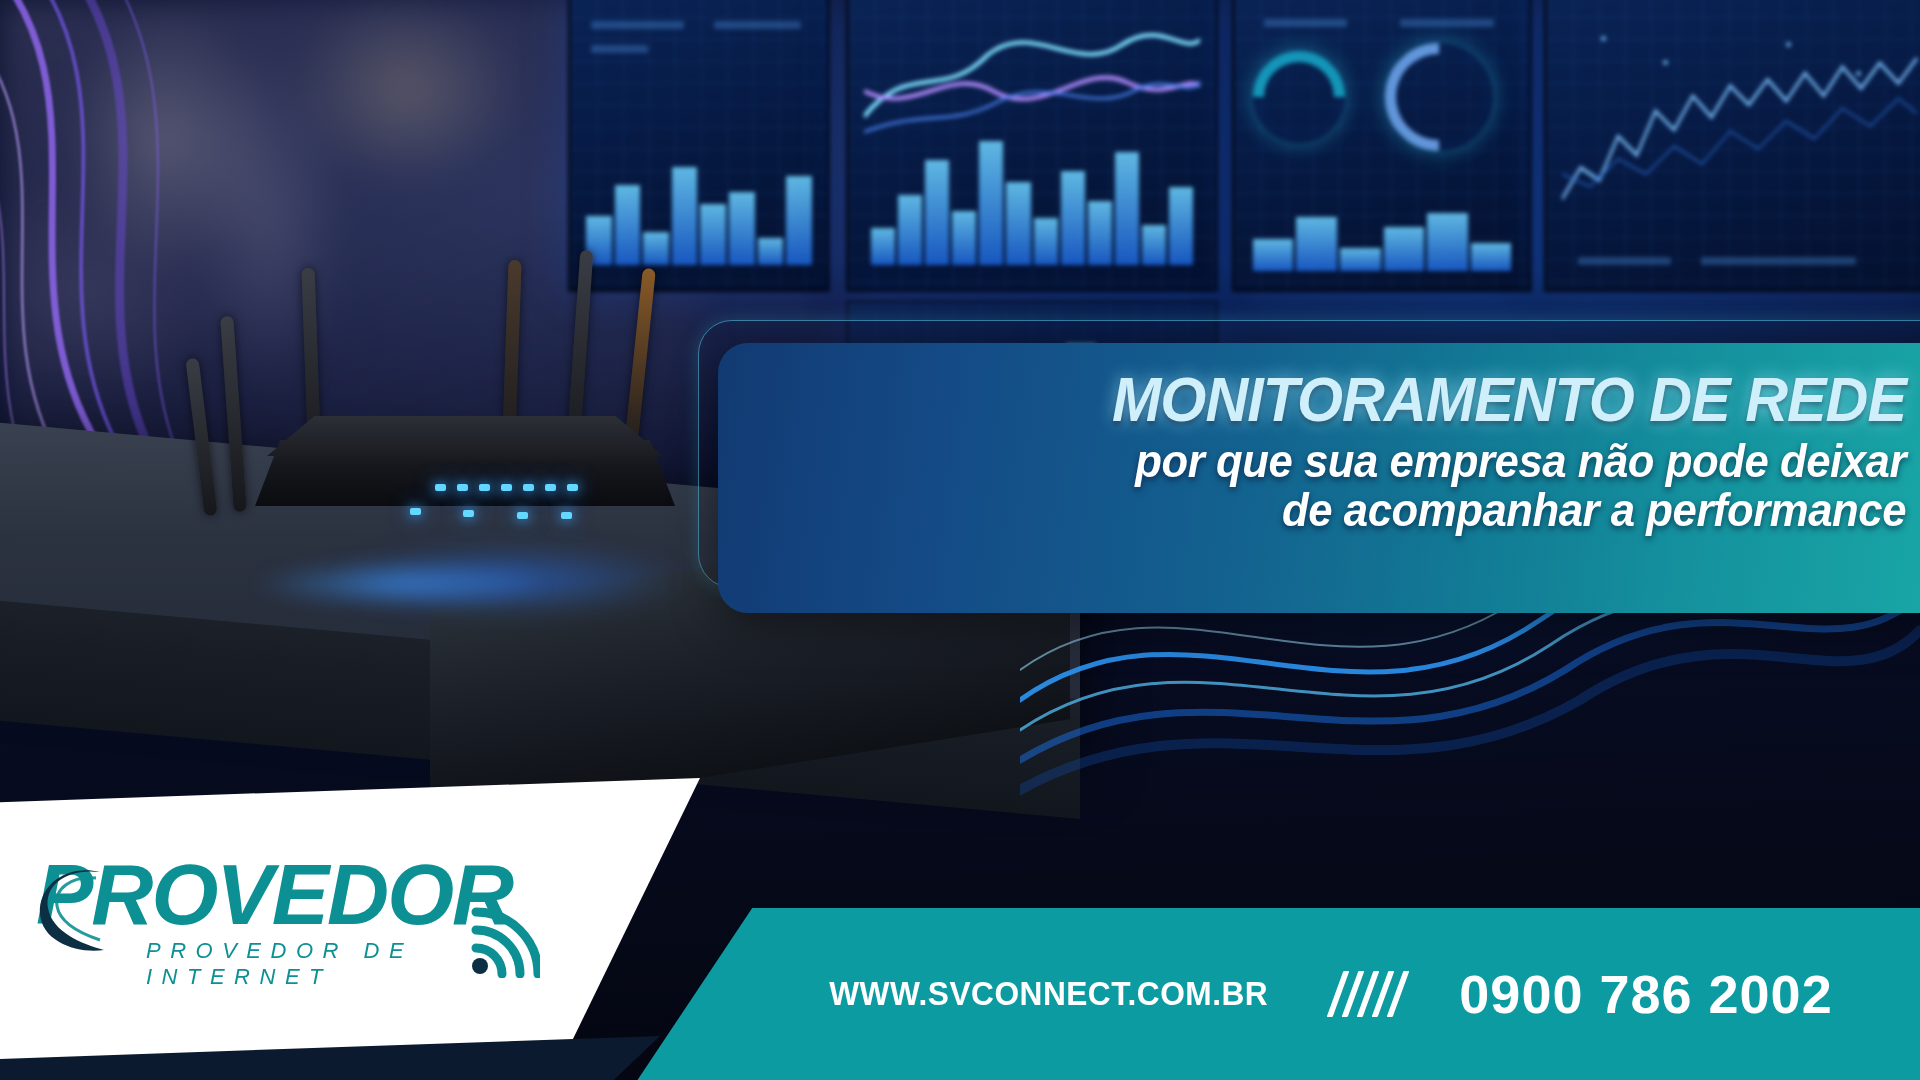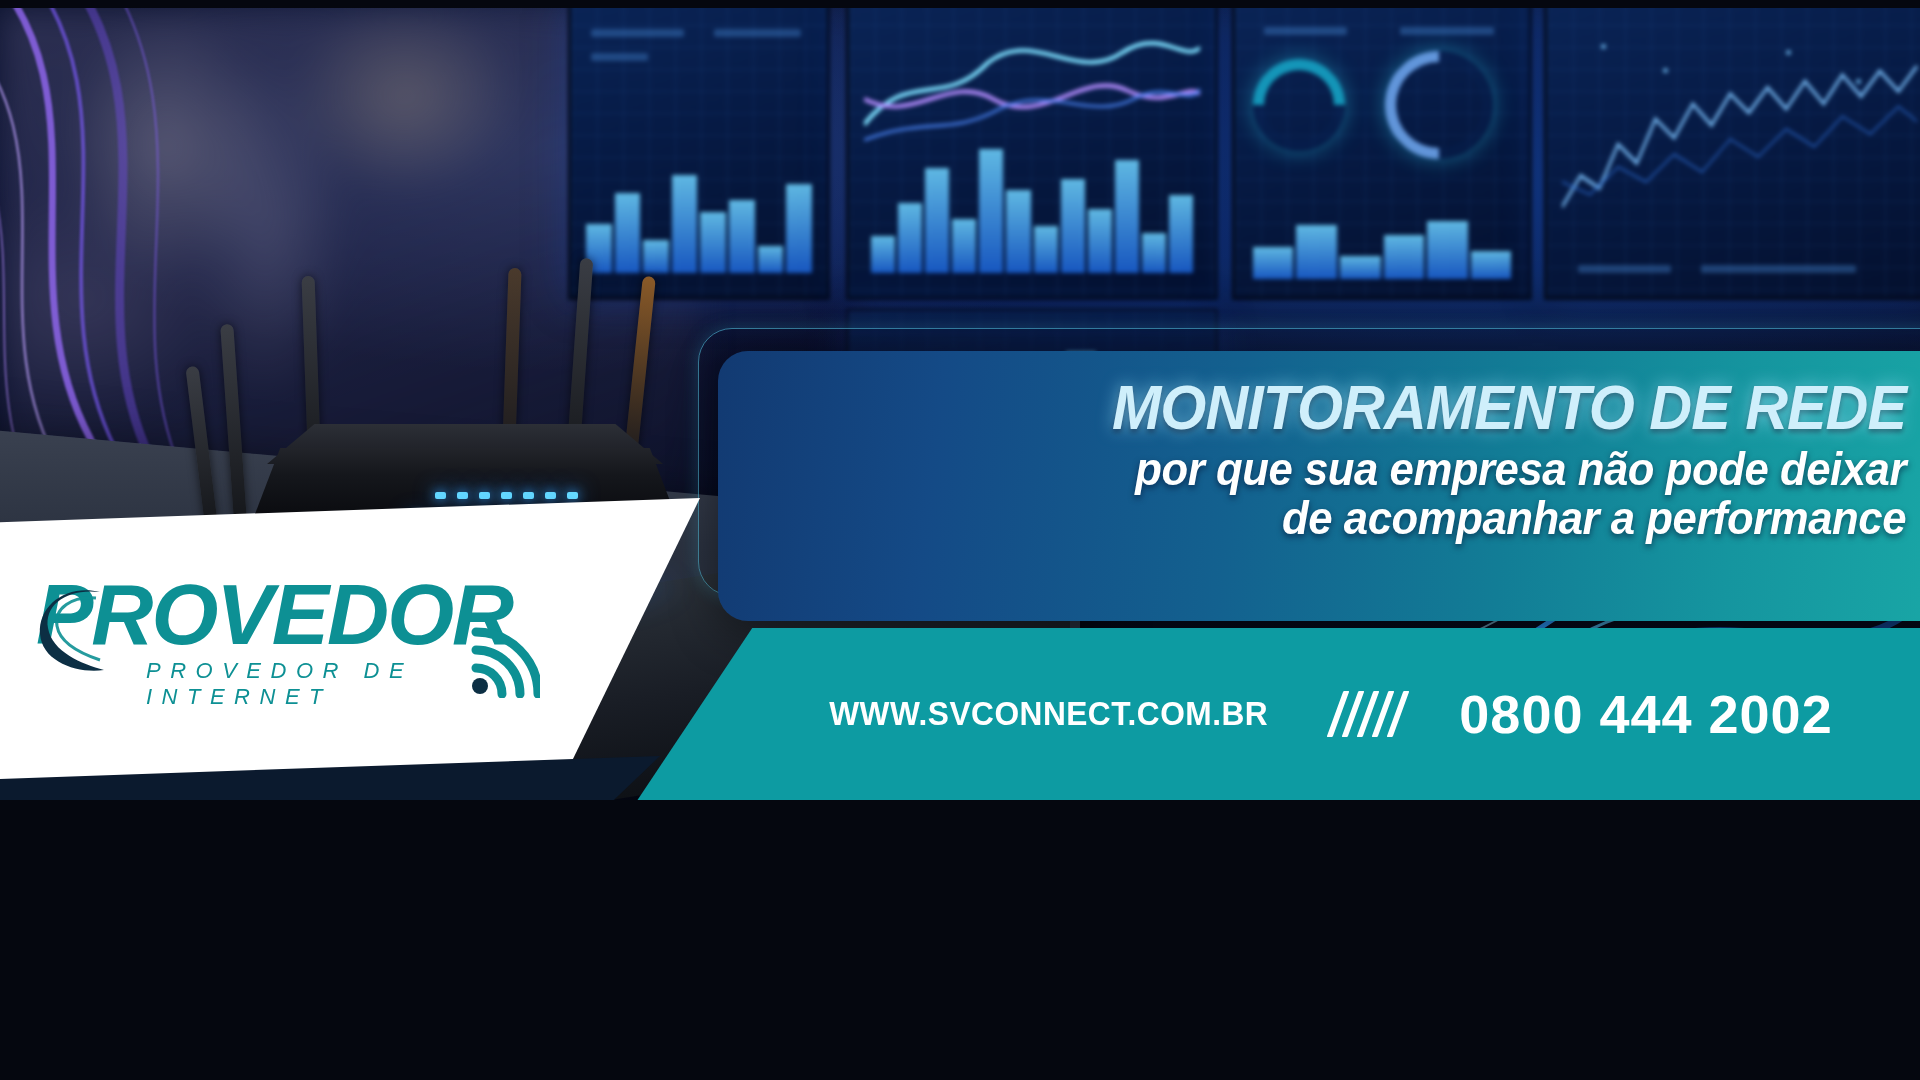--- a/index.html
+++ b/index.html
@@ -1,23 +1,22 @@
 <!DOCTYPE html>
 <html><head>
 <meta charset="utf-8">
 <style>
   * { margin:0; padding:0; box-sizing:border-box; }
   html,body { width:1920px; height:1080px; overflow:hidden; background:#05070f; }
   body { font-family:"Liberation Sans", sans-serif; }
 
   #banner {
     position:relative;
-    width:1920px; height:792px;
+    width:1920px; height:1080px;
     overflow:hidden;
-    margin-top:8px;
   }
 
   
   .bg-base {
     position:absolute; inset:0;
     background:
       radial-gradient(ellipse 50% 45% at 30% 18%, rgba(60,80,140,.55) 0%, rgba(12,18,44,0) 62%),
       radial-gradient(ellipse 60% 60% at 78% 22%, rgba(20,70,150,.55) 0%, rgba(6,12,36,0) 68%),
       linear-gradient(178deg, #0d1430 0%, #0a1030 30%, #070c22 60%, #04060f 100%);
   }
@@ -426,16 +425,16 @@
   <div class="dark-strip"></div>
   <div class="footer">
     <span class="footer-url">WWW.SVCONNECT.COM.BR</span>
     <span class="slashes">
       <i></i>
         <i></i>
         <i></i>
         <i></i>
         <i></i>
     </span>
-    <span class="footer-phone">0800 444 2002</span>
+    <span class="footer-phone">0900 786 2002</span>
   </div>
 
 </div>
 
 </body></html>

